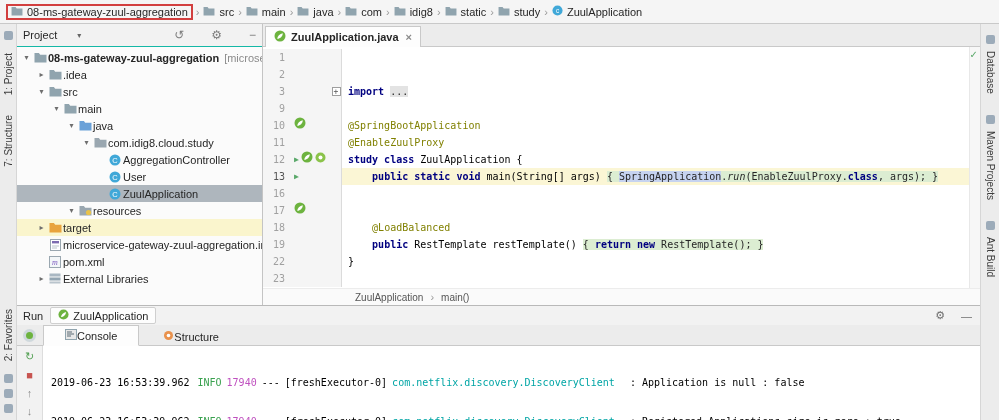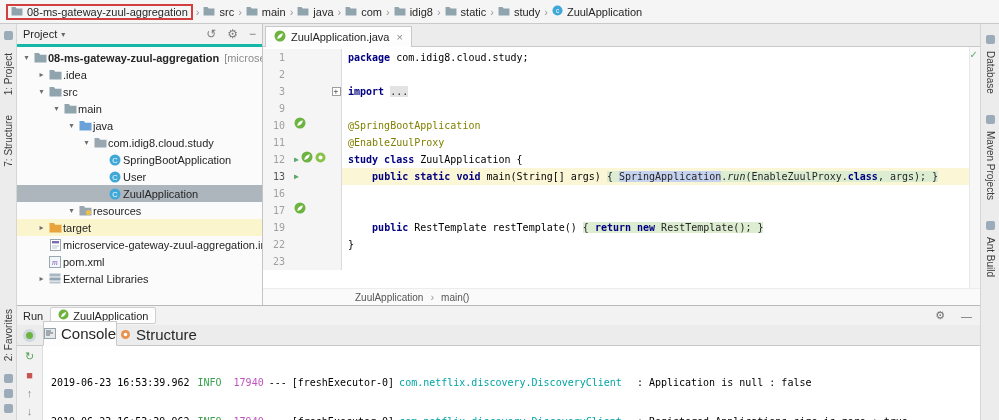--- a/index.html
+++ b/index.html
@@ -31,22 +31,22 @@
   .rtab { display:flex; flex-direction:column; align-items:center; gap:4px; }
   .sq { width:9px; height:9px; border-radius:2px; background:#9cabb9; display:inline-block; margin:3px 0; }
   .spacer { flex:1; }
 
   .main-col { flex:1; min-width:0; display:flex; flex-direction:column; }
   .mid { display:flex; height:281px; }
 
   
   .project { width:246px; min-width:246px; background:#fbfbfb; border-right:1px solid #c4c4c4;
              display:flex; flex-direction:column; }
-  .phead { height:23px; display:flex; align-items:center; gap:4px; padding:0 6px;
-           background:#f2f2f2; border-bottom:3px solid #14b8a6; }
+  .phead { height:23px; display:flex; align-items:center; gap:20px; padding:0 6px;
+           background:#f2f2f2; border-bottom:1px solid #14b8a6; }
   .ptitle { font-size:11px; }
   .pcaret { font-size:8px; color:#666; }
   .pico { color:#7d7d7d; font-size:12px; margin-left:7px; }
   .tree { flex:1; overflow:hidden; padding-top:2px; }
   .trow { height:17px; display:flex; align-items:center; white-space:nowrap; overflow:hidden; }
   .trow .caret { width:11px; text-align:center; font-size:8px; color:#6e6e6e; flex:none; }
   .trow .ticon { width:16px; display:flex; justify-content:center; flex:none; }
   .tlabel { font-size:11px; color:#262626; }
   .tsuffix { font-size:11px; color:#8c8c8c; margin-left:5px; }
   .trow.bold .tlabel { font-weight:bold; }
@@ -54,21 +54,21 @@
   .trow.hlrow { background:#faf5cd; }
   .l0{padding-left:4px}.l1{padding-left:19px}.l2{padding-left:34px}
   .l3{padding-left:49px}.l4{padding-left:64px}.l5{padding-left:79px}
 
   
   .ecol { flex:1; min-width:0; display:flex; flex-direction:column; background:#fff; }
   .tabbar { height:23px; background:#ececec; border-bottom:1px solid #c9c9c9;
             display:flex; align-items:flex-end; padding-left:2px; }
   .etab { display:flex; align-items:center; gap:5px; background:#fdfdfd;
           border:1px solid #c9c9c9; border-bottom:none; padding:3px 8px; font-size:11px;
-          position:relative; top:1px; }
+          position:relative; top:1px;font-weight:bold; }
   .etab .close { color:#8a8a8a; font-size:11px; margin-left:2px; }
 
   .ebody { flex:1; position:relative; overflow:hidden; padding-top:2px; background:#fff; }
   .erow { display:flex; height:17px; line-height:17px;
           font-family:"DejaVu Sans Mono", monospace; font-size:10px; }
   .lnum { width:28px; text-align:right; color:#a0a0a0; padding-right:6px; background:#f5f5f5; flex:none; }
   .gico { width:40px; background:#f5f5f5; display:flex; align-items:center; gap:2px; padding-left:3px; flex:none; }
   .fcol { width:11px; background:#f5f5f5; border-right:1px solid #dbdbdb;
           display:flex; align-items:center; justify-content:center; flex:none; }
   .codeln { flex:1; white-space:pre; padding-left:6px; min-width:0; }
@@ -96,34 +96,34 @@
   .runhead { height:19px; display:flex; align-items:center; gap:7px; padding:0 8px 0 6px; }
   .rlabel { font-size:11px; }
   .runtab { display:flex; align-items:center; gap:4px; font-size:11px; padding:1px 7px;
             background:#fdfdfd; border:1px solid #cfcfcf; border-radius:2px; }
   .hico { color:#6f6f6f; font-size:11px; margin-left:9px; }
   .runtabs { height:21px; display:flex; align-items:flex-end; gap:3px; padding-left:4px;
              background:#ececec; border-bottom:1px solid #c9c9c9; }
   .gcircle { width:13px; height:13px; border-radius:50%; background:#cfd8dc; margin:0 4px 3px 2px;
              display:flex; align-items:center; justify-content:center; }
   .gcircle i { width:7px; height:7px; border-radius:50%; background:#6db33f; display:block; }
-  .ctab { display:flex; align-items:center; gap:5px; font-size:15px; padding:3px 0;
+  .ctab { display:flex; align-items:center; font-size:11px; padding:3px 21px;
           position:relative; top:1px; color:#262626; }
   .ctab.active { background:#fdfdfd; border:1px solid #c9c9c9; border-bottom:1px solid #fdfdfd; }
   .consolewrap { flex:1; min-height:0; display:flex; background:#fff; }
   .ctools { width:26px; background:#f2f2f2; border-right:1px solid #ddd; display:flex;
             flex-direction:column; align-items:center; padding-top:4px; gap:6px; flex:none; }
   .ti { font-size:11px; color:#8a8a8a; }
   .ti.run { color:#4f9e4f; }
   .ti.stop { color:#c75450; }
   .cout { flex:1; min-width:0; padding:4px 0 0 8px; font-family:"DejaVu Sans Mono", monospace;
           font-size:10px; line-height:13px; white-space:pre; overflow:hidden; color:#000; }
   .logline { height:13px; }
   .lt { margin-right:8px; }
-  .lv { color:#3aa14f; margin-right:12px;text-align:center; }
+  .lv { color:#3aa14f; margin-right:5px;text-align:center; }
   .lp { color:#bf51bf; margin-right:5px; }
   .ls { margin-right:5px; }
   .lth { margin-right:5px; }
   .ll { color:#00a5a5; margin-right:15px; }
   .lm { color:#000; }
 </style>
 </head>
 <body>
 
 <div class="app">
@@ -276,21 +276,21 @@
               <span class="tlabel">com.idig8.cloud.study</span>
             </div>
             <div class="trow l5">
               <span class="caret"></span>
               <span class="ticon">
                   <svg width="12" height="12" viewBox="0 0 12 12">
                     <circle cx="6" cy="6" r="5.5" fill="#40a8d8"></circle>
                     <text x="6" y="8.6" text-anchor="middle" font-size="7.5" font-family="Liberation Sans" fill="#fff">C</text>
                   </svg>
                 </span>
-              <span class="tlabel">SpringBootApplication</span>
+              <span class="tlabel">AggregationController</span>
             </div>
             <div class="trow l5">
               <span class="caret"></span>
               <span class="ticon">
                   <svg width="12" height="12" viewBox="0 0 12 12">
                     <circle cx="6" cy="6" r="5.5" fill="#40a8d8"></circle>
                     <text x="6" y="8.6" text-anchor="middle" font-size="7.5" font-family="Liberation Sans" fill="#fff">C</text>
                   </svg>
                 </span>
               <span class="tlabel">User</span>
@@ -369,21 +369,20 @@
               <span>ZuulApplication.java</span>
               <span class="close">×</span>
             </div>
           </div>
 
           <div class="ebody">
             <div class="erow">
                 <span class="lnum">1</span>
                 <span class="gico"></span>
                 <span class="fcol"></span>
-                <span class="codeln"><span class="k">package </span><span class="p">com.idig8.cloud.study;</span></span>
               </div>
             <div class="erow">
                 <span class="lnum">2</span>
                 <span class="gico"></span>
                 <span class="fcol"></span>
                 <span class="codeln"></span>
               </div>
             <div class="erow">
                 <span class="lnum">3</span>
                 <span class="gico"></span>
@@ -447,20 +446,26 @@
               </div>
             <div class="erow">
                 <span class="lnum">17</span>
                 <span class="gico">
                   <span><svg width="12" height="12" viewBox="0 0 12 12">
                       <circle cx="6" cy="6" r="5.5" fill="#6db33f"></circle>
                       <path d="M3.2 8.8C3.4 6.2 5.6 3.8 8.8 3.2 8.6 6.4 6.4 8.6 3.2 8.8Z" fill="#fff"></path>
                     </svg></span>
                 </span>
                 <span class="fcol"></span>
+              </div>
+            <div class="erow">
+                <span class="lnum">18</span>
+                <span class="gico"></span>
+                <span class="fcol"></span>
+                <span class="codeln"><span class="p">    </span><span class="a">@LoadBalanced</span></span>
               </div>
             <div class="erow">
                 <span class="lnum">19</span>
                 <span class="gico"></span>
                 <span class="fcol"></span>
                 <span class="codeln"><span class="p">    </span><span class="k">public </span><span class="p">RestTemplate restTemplate() </span><span class="f">{ </span><span class="f k">return new </span><span class="f">RestTemplate(); }</span></span>
               </div>
             <div class="erow">
                 <span class="lnum">22</span>
                 <span class="gico"></span>

